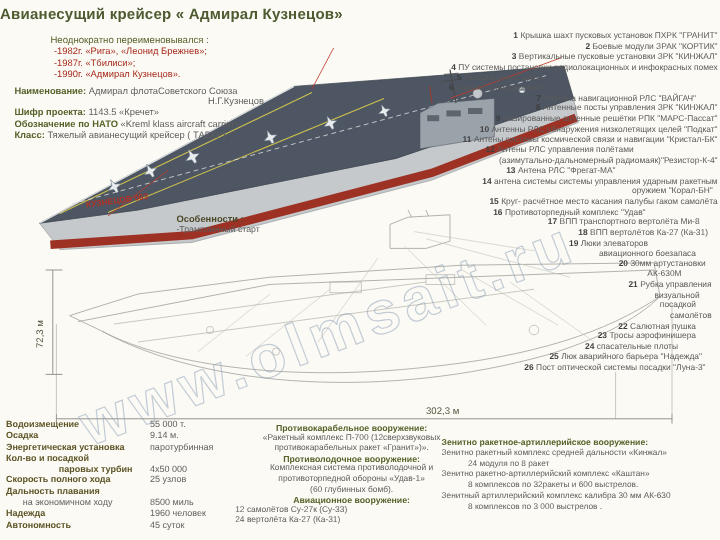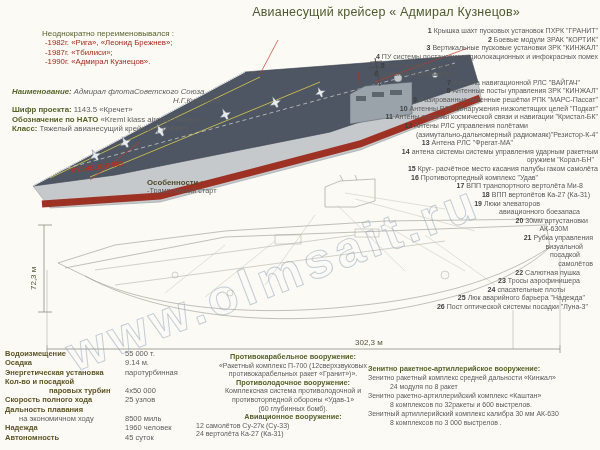--- a/index.html
+++ b/index.html
@@ -1,27 +1,27 @@
 <!DOCTYPE html>
 <html><head>
 <meta charset="utf-8">
 <style>
   html,body{margin:0;padding:0;}
   .poster{position:relative;width:600px;height:450px;background:#fbfaf4;overflow:hidden;
           font-family:"Liberation Sans", sans-serif;color:#5e5e5e;}
   .abs{position:absolute;}
 
   
-  .title{top:5px;left:0;width:520px;text-align:right;font-size:12.5px;font-weight:normal;color:#4e5a30;letter-spacing:.2px;}
+  .title{top:5px;left:0;width:520px;text-align:left;font-size:12.5px;font-weight:bold;color:#4e5a30;letter-spacing:.2px;}
 
   
   .info{left:12px;top:29px;width:222px;font-size:7.8px;line-height:9.4px;z-index:4;}
   .ihead{font-weight:normal;color:#56622a;padding-left:30px;font-size:8px;}
   .rname{color:#a62a1c;padding-left:33px;}
-  .igroup{margin-top:20px;font-style:italic;}
+  .igroup{margin-top:4px;}
   .ilab{font-weight:bold;color:#56622a;}
   .ival{color:#5e5e5e;}
   .ival2{text-align:right;padding-right:14px;color:#5e5e5e;}
 
   
   .legend{left:290px;top:27px;width:308px;text-align:right;font-size:7px;line-height:8.62px;z-index:4;}
   .lline{white-space:nowrap;}
   .lnum{color:#3f3f3f;padding-right:2px;}
   .ltxt{color:#5a5a5a;}
   .legend .i5,.legend .i6{margin-right:146px;}

